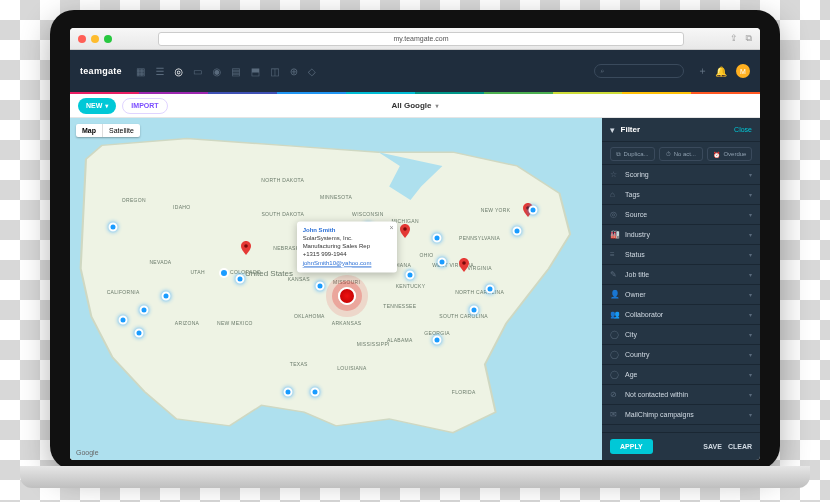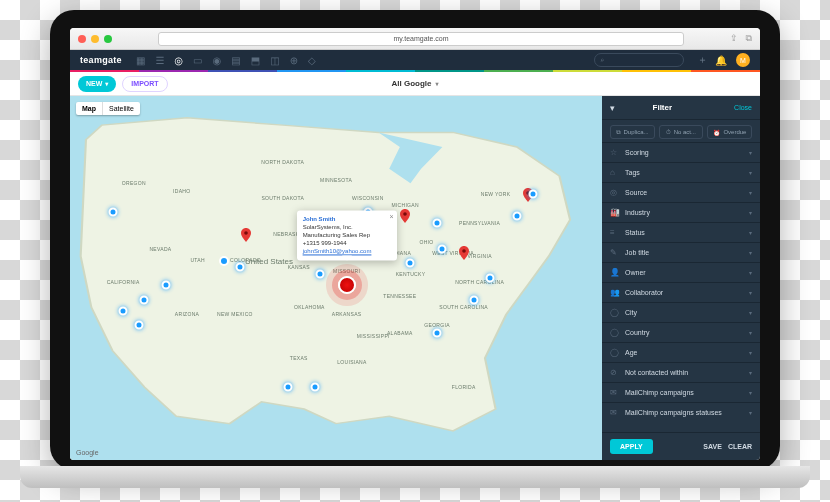--- a/index.html
+++ b/index.html
@@ -10,21 +10,21 @@
 
   
   .browser-bar { height:22px; background:linear-gradient(#f7f7f7,#e8e8e8); display:flex; align-items:center; padding:0 8px; gap:6px; border-bottom:1px solid #ccc; }
   .traffic { display:flex; gap:5px; }
   .dot { width:8px; height:8px; border-radius:50%; }
   .red{background:#ff5f57;} .yellow{background:#febc2e;} .green{background:#28c840;}
   .url-bar { flex:1; height:14px; background:#fff; border:1px solid #ccc; border-radius:3px; margin:0 40px; display:flex; align-items:center; justify-content:center; font-size:7px; color:#555; }
   .chrome-icons { display:flex; gap:8px; color:#999; font-size:9px; }
 
   
-  .app-bar { height:20px; background:#1f2d3d; display:flex; align-items:center; padding:0 10px; gap:14px; }
+  .app-bar { height:42px; background:#1f2d3d; display:flex; align-items:center; padding:0 10px; gap:14px; }
   .brand { color:#fff; font-size:9px; font-weight:700; letter-spacing:.3px; }
   .nav-icons { display:flex; gap:10px; }
   .nav-icons span { color:#5a6b7d; font-size:10px; cursor:pointer; }
   .nav-icons span.active { color:#fff; }
   .spacer { flex:1; }
   .search-pill { width:90px; height:14px; border:1px solid #3a4a5c; border-radius:8px; display:flex; align-items:center; padding:0 6px; font-size:7px; color:#6b7b8c;}
   .app-right { display:flex; gap:8px; align-items:center; }
   .app-right span { color:#6b7b8c; font-size:10px;}
   .avatar { width:14px; height:14px; border-radius:50%; background:#ffb020; color:#fff; font-size:7px; display:flex; align-items:center; justify-content:center; }
 
@@ -59,21 +59,21 @@
   .info-card .close{position:absolute; right:3px; top:2px; font-size:7px; color:#888; cursor:pointer;}
   .info-card::after{ content:""; position:absolute; left:50%; bottom:-5px; transform:translateX(-50%); border:5px solid transparent; border-top-color:#fff;}
 
   .us-label { position:absolute; font-size:8px; font-weight:400; color:#6b7b6b; display:flex; align-items:center; gap:16px;}
   .us-label .b{width:10px;height:10px;border-radius:50%;background:#1a9cff;border:2px solid #fff;}
 
   
   .panel { width:158px; background:#253544; color:#d1dae3; display:flex; flex-direction:column; font-size:7px; }
   .panel-head { height:24px; display:flex; align-items:center; padding:0 8px; gap:6px; border-bottom:1px solid #1a2733;}
   .panel-head .fi{font-size:9px;}
-  .panel-head .ttl{font-weight:700; font-size:8px; color:#fff;margin-left:32px;}
+  .panel-head .ttl{font-weight:700; font-size:8px; color:#fff;}
   .panel-head .close-link{ margin-left:auto; color:#00c8d7; font-size:7px; cursor:pointer;}
   .chip-row { display:flex; gap:4px; padding:5px 8px 3px 8px;}
   .chip{ flex:1; border:1px solid #3a4a5c; border-radius:3px; height:14px; display:flex; align-items:center; justify-content:center; gap:3px; font-size:6px; color:#8fa0b0; cursor:pointer;}
   .filters { flex:1; overflow:auto; }
   .filter-row { height:20px; border-top:1px solid #1a2733; display:flex; align-items:center; padding:0 8px; gap:6px; cursor:pointer;}
   .filter-row .ic{ width:9px; color:#5a6b7d; font-size:8px;}
   .filter-row .lab{ flex:1; color:#d1dae3;}
   .filter-row .chev{ color:#5a6b7d; font-size:6px;}
   .panel-foot { border-top:1px solid #1a2733; padding:6px 8px; display:flex; align-items:center; gap:6px;}
   .btn-apply{ background:#00c8d7; color:#fff; border-radius:3px; padding:4px 10px; font-size:7px; font-weight:700; cursor:pointer;}

